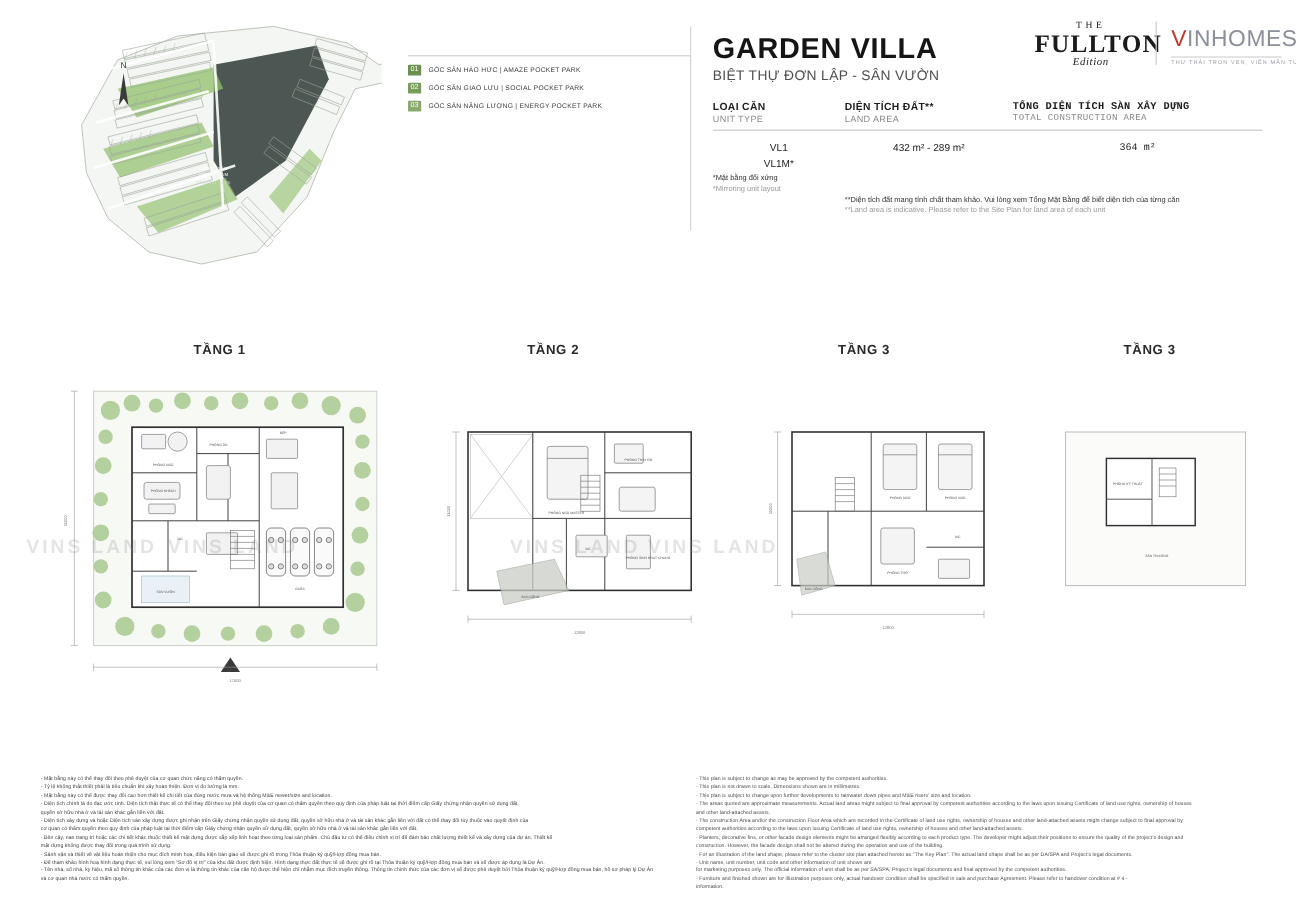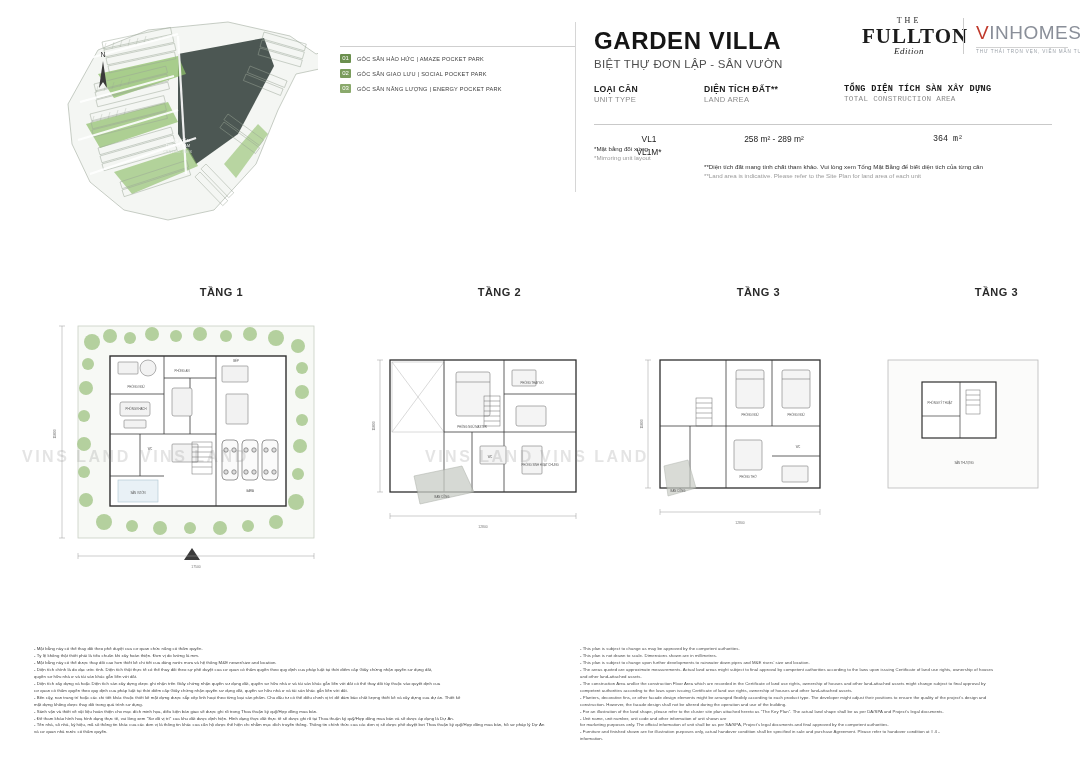--- a/index.html
+++ b/index.html
@@ -179,21 +179,21 @@
   
   .spec-table {
     position: absolute;
     left: 594px;
     top: 84px;
     width: 458px;
   }
   .spec-head {
     display: flex;
     border-bottom: 1px solid #c9c9c9;
-    padding-bottom: 20px;
+    padding-bottom: 4px;
   }
   .spec-col-1 { width: 110px; }
   .spec-col-2 { width: 140px; }
   .spec-col-3 { width: 208px; font-family: Liberation Mono, monospace; }
   .spec-vn {
     font-size: 8.6px;
     font-weight: bold;
     letter-spacing: 0.3px;
     color: #1c1c1c;
     text-transform: uppercase;
@@ -245,21 +245,21 @@
     left: 0;
     width: 1080px;
     height: 16px;
   }
   .floor-label {
     position: absolute;
     font-size: 11px;
     font-weight: bold;
     letter-spacing: 0.5px;
     color: #2a2a2a;
-    text-align: right;
+    text-align: center;
     width: 120px;
   }
 
   .plans {
     position: absolute;
     top: 316px;
     left: 0;
     width: 1080px;
     height: 260px;
   }
@@ -424,21 +424,21 @@
       <div class="spec-vn">TỔNG DIỆN TÍCH SÀN XÂY DỰNG</div>
       <div class="spec-en">TOTAL CONSTRUCTION AREA</div>
     </div>
   </div>
   <div class="spec-body">
     <div class="spec-col-1">
       <div class="spec-val">VL1</div>
       <div class="spec-val">VL1M*</div>
     </div>
     <div class="spec-col-2">
-      <div class="spec-val">258 m² - 289 m²</div>
+      <div class="spec-val">432 m² - 289 m²</div>
     </div>
     <div class="spec-col-3">
       <div class="spec-val">364 m²</div>
     </div>
   </div>
 
   <div class="note-left">
     <div class="note-vn">*Mặt bằng đối xứng</div>
     <div class="note-en">*Mirroring unit layout</div>
   </div>

